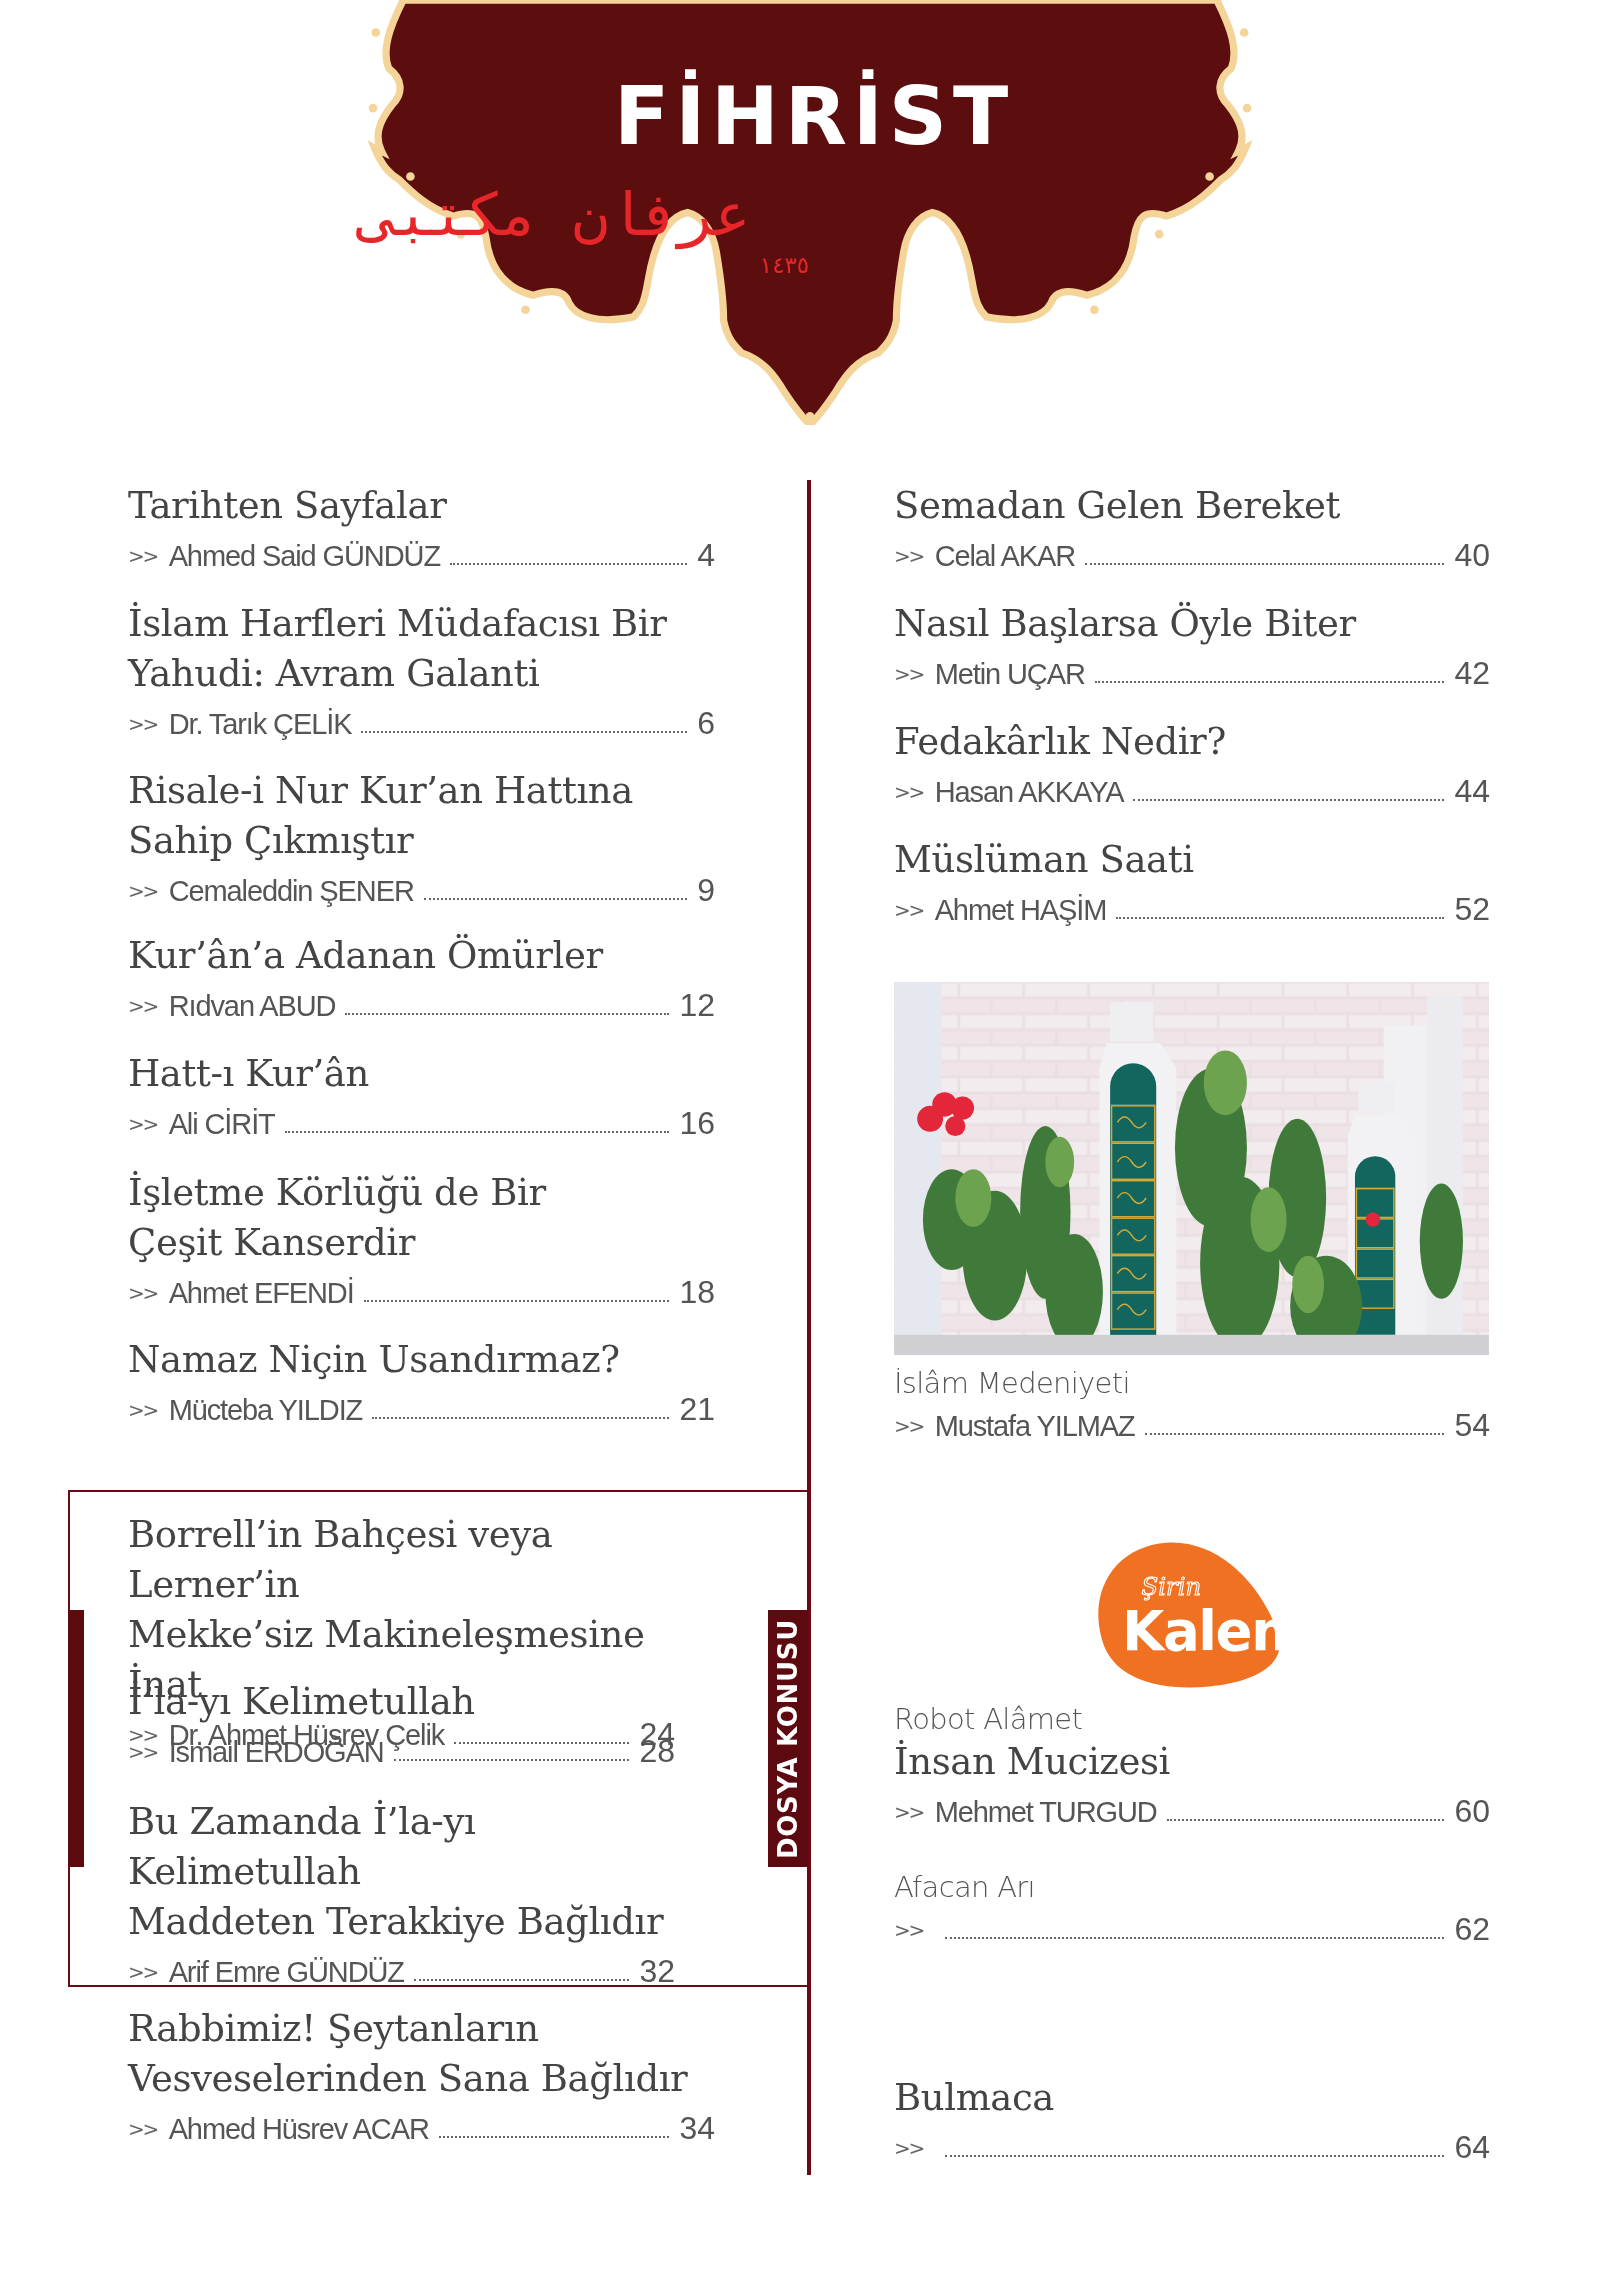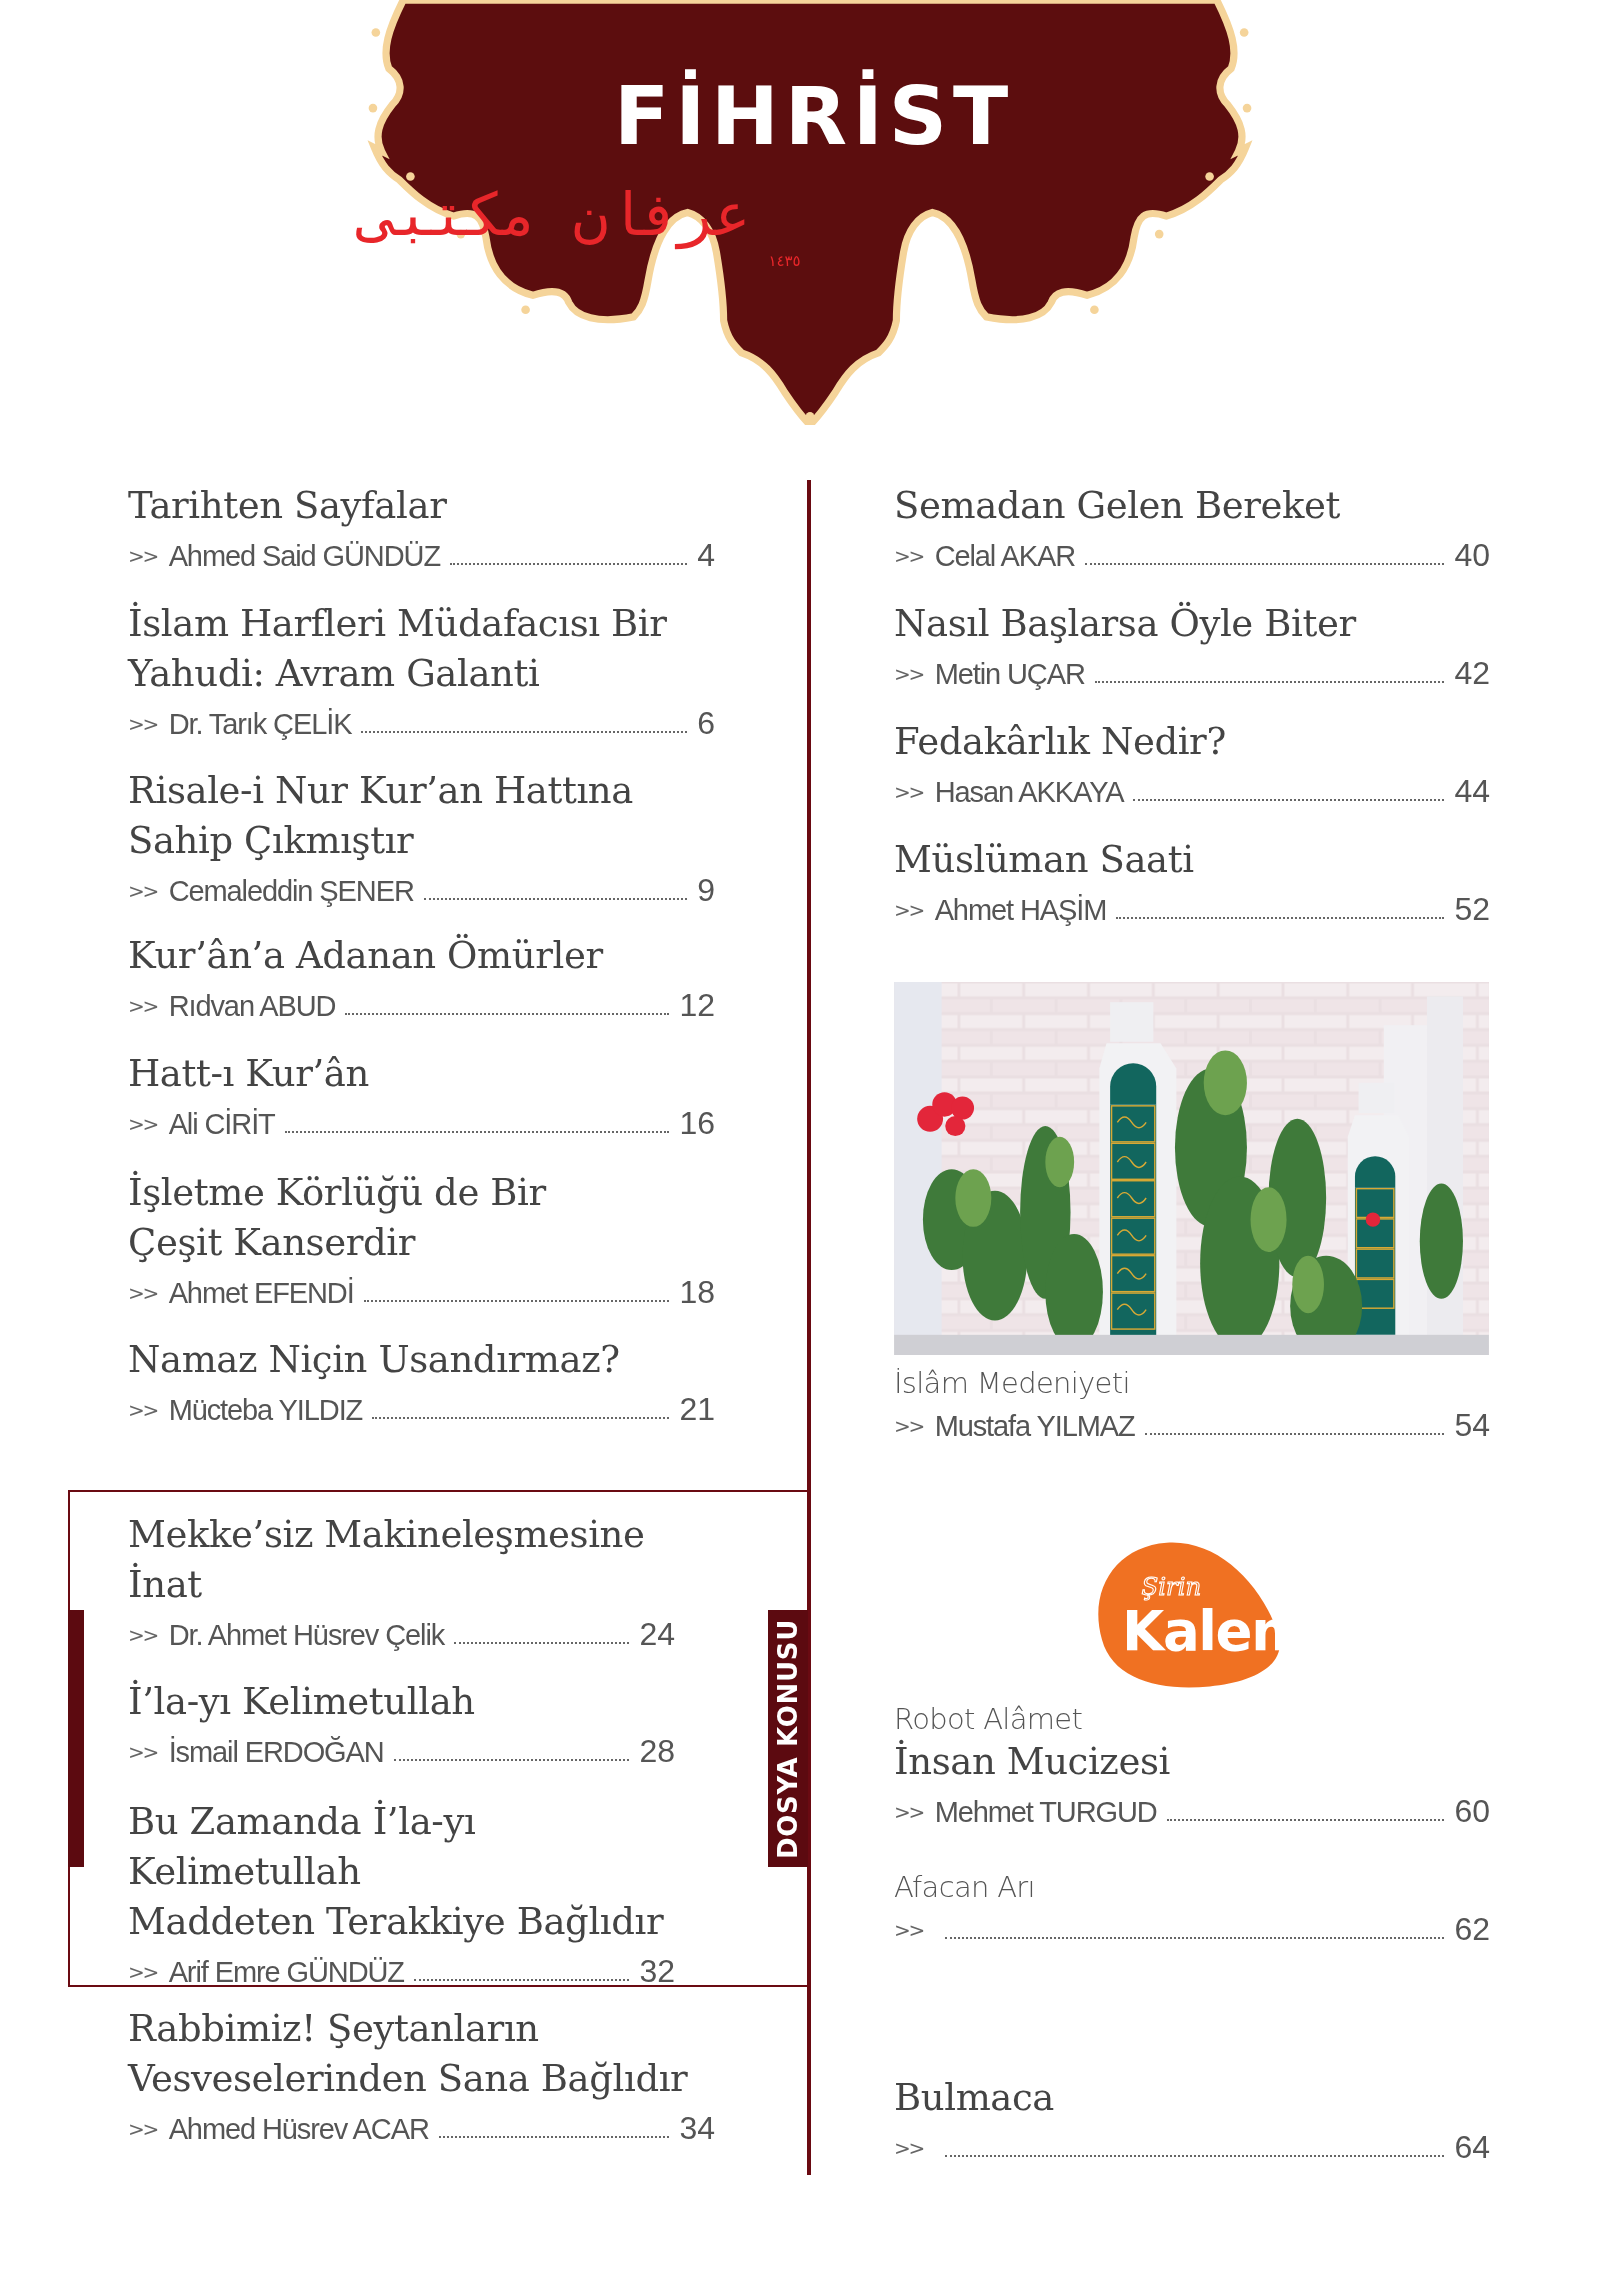--- a/index.html
+++ b/index.html
@@ -9,21 +9,21 @@
 
   
   #header { left:360px; top:0; width:900px; height:425px; }
   #header svg { width:100%; height:100%; display:block; }
   #header-title { position:absolute; left:8px; right:0; top:69px; text-align:center;
     font-family:"DejaVu Sans", sans-serif; font-weight:bold; font-size:81px; letter-spacing:5.8px;
     color:#ffffff; }
   #header-callig { position:absolute; left:0; right:0; top:180px; text-align:left;
     font-family:Liberation Mono, monospace; font-size:59px; color:#e8262a; direction:rtl; }
   #header-year { position:absolute; left:0; right:8px; top:252px; text-align:center;
-    font-family:"DejaVu Sans", sans-serif; font-size:15px; color:#e8262a; padding-right:43px; }
+    font-family:"DejaVu Sans", sans-serif; font-size:23px; color:#e8262a; padding-right:43px; }
 
   
   #divider { left:807px; top:480px; width:3.6px; height:1695px; background:#6a0a12; }
 
   
   .entry { position:absolute; }
   .entry .kicker { font-family:"DejaVu Sans", sans-serif; font-weight:200; font-size:29px;
     color:#555; line-height:35px; letter-spacing:-0.7px; }
   .entry .title { font-family:"DejaVu Serif", serif; font-size:37px; line-height:50px;
     color:#444; letter-spacing:-0.4px; }
@@ -153,20 +153,21 @@
   </div>
 </div>
 
 <div id="dossier-box" class="abs"></div>
 <div id="dossier-left-tab" class="abs"></div>
 <div id="dossier-tab" class="abs">
   <span>DOSYA KONUSU</span>
 </div>
 
 <div class="entry box-col" style="top:1510px;">
+  <div class="title">Borrell’in Bahçesi veya Lerner’in</div>
   <div class="title">Mekke’siz Makineleşmesine İnat</div>
   <div class="byline">
     <span class="arrow">&gt;&gt;</span>
     <span class="author">Dr. Ahmet Hüsrev Çelik</span>
     <span class="dots"></span>
     <span class="page">24</span>
   </div>
 </div>
 
 <div class="entry box-col" style="top:1677px;">

